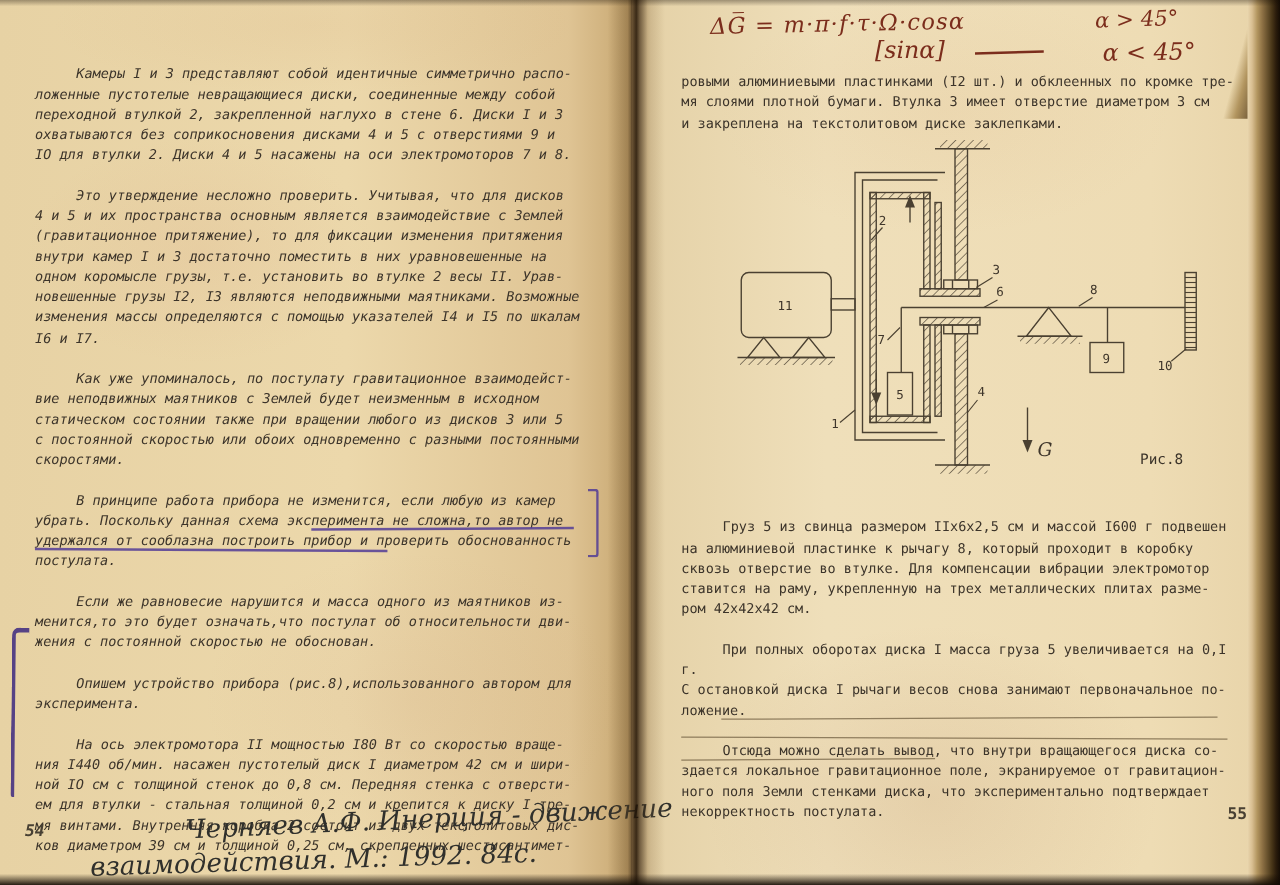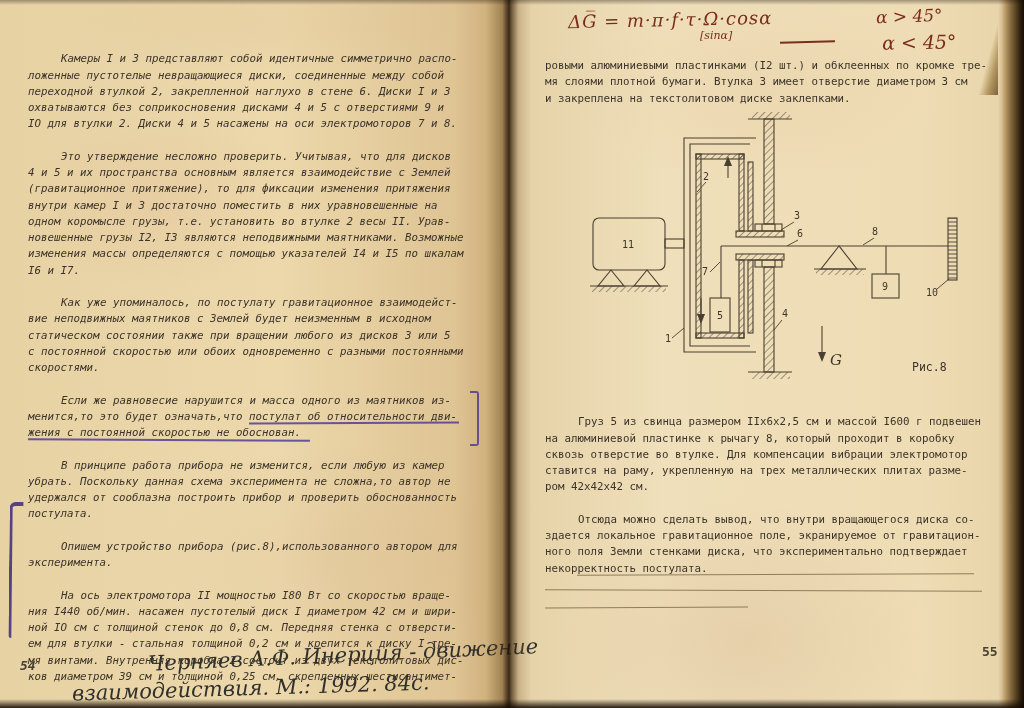--- a/index.html
+++ b/index.html
@@ -44,21 +44,21 @@
   .typed p{margin:0;text-indent:33px;white-space:pre-line;}
   .pagenum{position:absolute;color:#484033;font-size:13px;font-weight:bold;}
   .pagenum-left{left:20px;top:658px;}
   .pagenum-right{left:982px;top:644px;}
   
   .hand{position:absolute;font-family:"DejaVu Serif",serif;font-style:italic;pointer-events:none;}
   .hw-black{color:#30302c;font-size:21px;}
   .hw-red{color:#7b2d1c;font-size:18px;}
   .f-main{left:568px;top:9px;transform:rotate(-1.2deg);letter-spacing:1px;}
   .f-cond1{left:876px;top:6px;font-size:17px;transform:rotate(-2deg);}
-  .f-sub{left:700px;top:29px;font-size:11px;}
+  .f-sub{left:700px;top:29px;font-size:19px;}
   .f-cond2{left:882px;top:31px;font-size:19px;transform:rotate(-1deg);}
   .f-dash{position:absolute;left:780px;top:41px;width:55px;border-top:2px solid #7b2d1c;
     transform:rotate(-1.5deg);}
   .hw1{left:148px;top:643px;transform:rotate(-2.6deg);}
   .hw2{left:72px;top:676px;transform:rotate(-1.8deg);}
   
   .ann{position:absolute;pointer-events:none;}
   .u-purple{border-bottom:2px solid rgba(82,60,150,.85);}
   .u1{left:249px;top:409px;width:210px;height:13px;transform:rotate(-.3deg);}
   .u2{left:28px;top:426px;width:282px;height:13px;transform:rotate(.3deg);}
@@ -95,27 +95,27 @@
 внутри камер I и 3 достаточно поместить в них уравновешенные на
 одном коромысле грузы, т.е. установить во втулке 2 весы II. Урав-
 новешенные грузы I2, I3 являются неподвижными маятниками. Возможные
 изменения массы определяются с помощью указателей I4 и I5 по шкалам
 I6 и I7.</p>
       <p>Как уже упоминалось, по постулату гравитационное взаимодейст-
 вие неподвижных маятников с Землей будет неизменным в исходном
 статическом состоянии также при вращении любого из дисков 3 или 5
 с постоянной скоростью или обоих одновременно с разными постоянными
 скоростями.</p>
-      <p>Если же равновесие нарушится и масса одного из маятников из-
-менится,то это будет означать,что постулат об относительности дви-
-жения с постоянной скоростью не обоснован.</p>
       <p>В принципе работа прибора не изменится, если любую из камер
 убрать. Поскольку данная схема эксперимента не сложна,то автор не
 удержался от сооблазна построить прибор и проверить обоснованность
 постулата.</p>
+      <p>Если же равновесие нарушится и масса одного из маятников из-
+менится,то это будет означать,что постулат об относительности дви-
+жения с постоянной скоростью не обоснован.</p>
       <p>Опишем устройство прибора (рис.8),использованного автором для
 эксперимента.</p>
       <p>На ось электромотора II мощностью I80 Вт со скоростью враще-
 ния I440 об/мин. насажен пустотелый диск I диаметром 42 см и шири-
 ной IO см с толщиной стенок до 0,8 см. Передняя стенка с отверсти-
 ем для втулки - стальная толщиной 0,2 см и крепится к диску I тре-
 мя винтами. Внутренняя коробка 2 состоит из двух текстолитовых дис-
 ков диаметром 39 см и толщиной 0,25 см, скрепленных шестисантимет-</p>
     </div>
     <div class="pagenum pagenum-left">54</div>
@@ -124,20 +124,23 @@
   <div class="page page-right"></div>
   <div class="typed block-right-top" style="text-indent:0;">ровыми алюминиевыми пластинками (I2 шт.) и обклеенных по кромке тре-
 мя слоями плотной бумаги. Втулка 3 имеет отверстие диаметром 3 см
 и закреплена на текстолитовом диске заклепками.</div>
   <div class="typed block-right-bottom">
       <p>Груз 5 из свинца размером IIх6х2,5 см и массой I600 г подвешен
 на алюминиевой пластинке к рычагу 8, который проходит в коробку
 сквозь отверстие во втулке. Для компенсации вибрации электромотор
 ставится на раму, укрепленную на трех металлических плитах разме-
 ром 42х42х42 см.</p>
+      <p>При полных оборотах диска I масса груза 5 увеличивается на 0,I г.
+С остановкой диска I рычаги весов снова занимают первоначальное по-
+ложение.</p>
       <p>Отсюда можно сделать вывод, что внутри вращающегося диска со-
 здается локальное гравитационное поле, экранируемое от гравитацион-
 ного поля Земли стенками диска, что экспериментально подтверждает
 некорректность постулата.</p>
       
   </div>
   <div class="pagenum pagenum-right">55</div>
 
   <div class="hand hw-red f-main">ΔG̅ = m·π·f·τ·Ω·cosα</div>
   <div class="hand hw-red f-cond1">α &gt; 45°</div>

